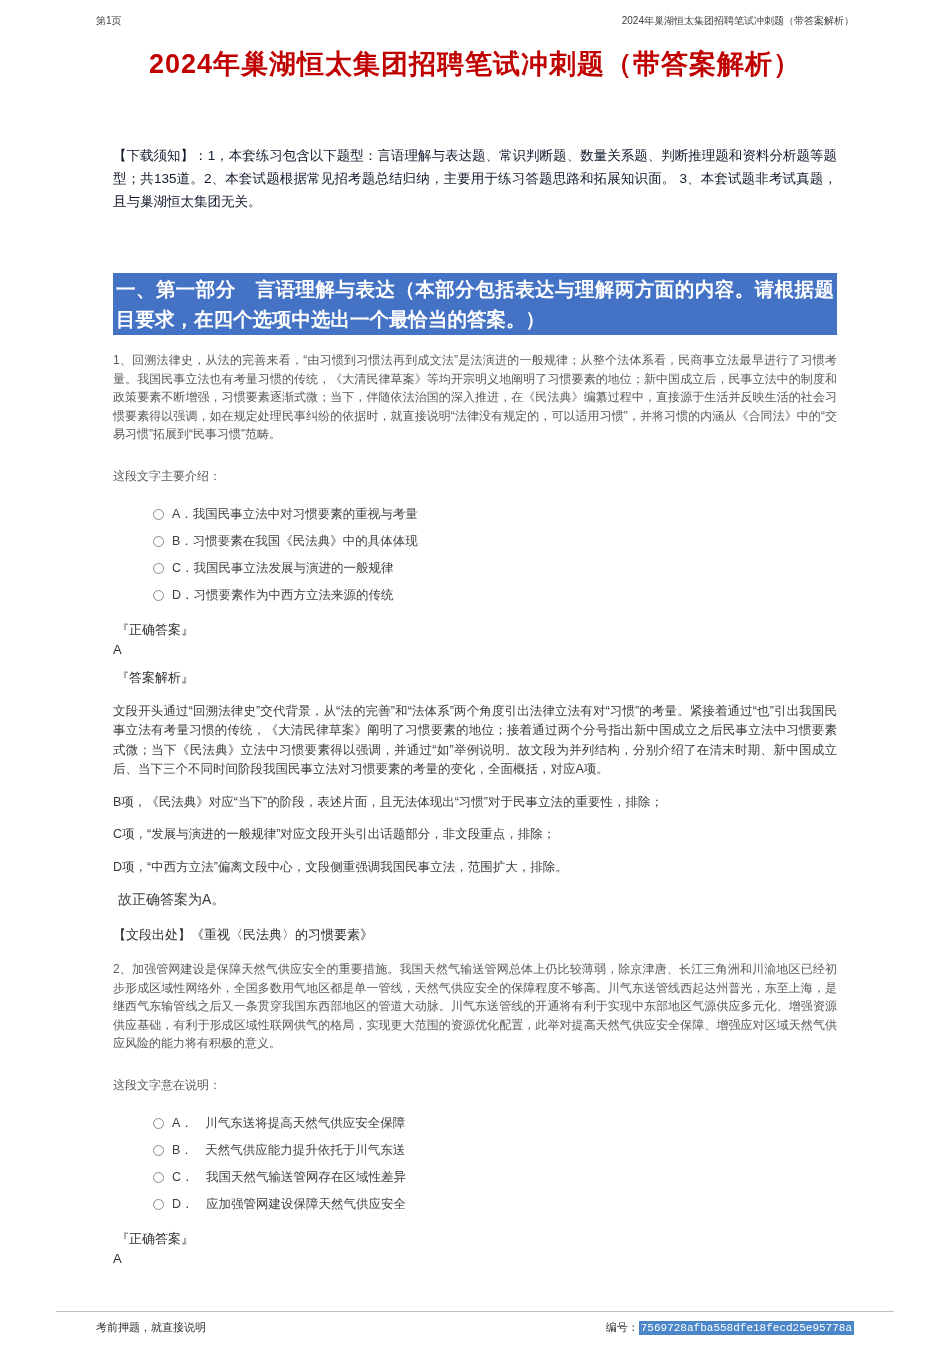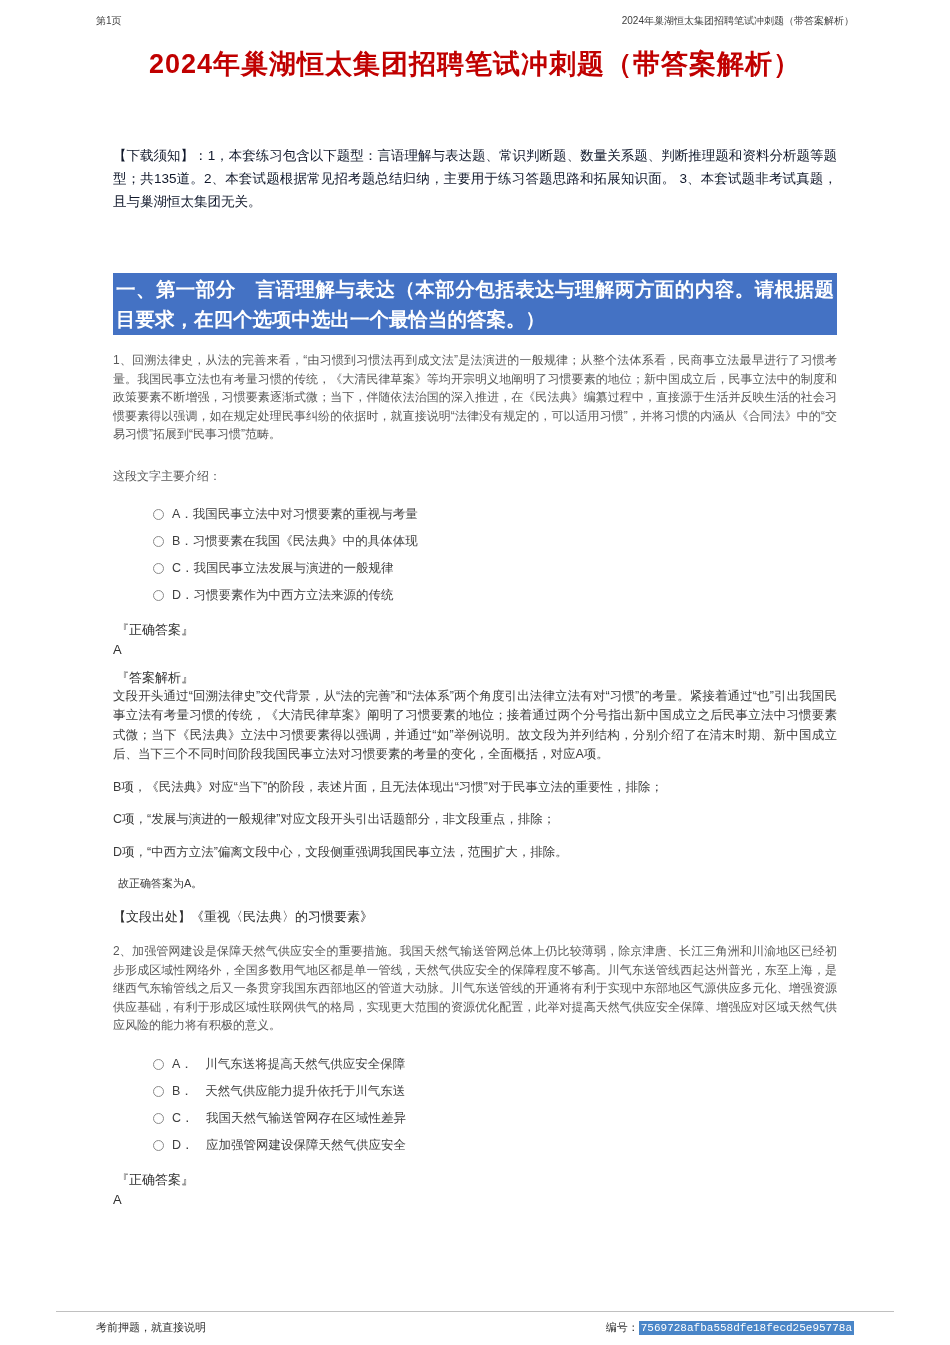--- a/index.html
+++ b/index.html
@@ -33,23 +33,23 @@
   }
   .prompt { margin:24px 57px 0 57px; font-size:12px; color:#595959; }
   .options { margin:16px 57px 0 97px; }
   .opt { display:flex; align-items:center; height:27px; font-size:12.5px; color:#3f3f3f; }
   .radio {
     width:11px; height:11px; border:1px solid #8a8a8a; border-radius:50%;
     background:#ffffff; margin-right:8px; flex:0 0 auto; display:inline-block;
   }
   .ans-label { margin:12px 57px 0 60px; font-size:13px; color:#2f2f2f; }
   .ans-val { margin:3px 57px 0 57px; font-size:13px; color:#2f2f2f; }
-  .analysis { margin:0 57px 0 57px; font-size:12.5px; line-height:19.5px; color:#3b3b3b; text-align:justify; }
+  .analysis { margin:15px 57px 0 57px; font-size:12.5px; line-height:19.5px; color:#3b3b3b; text-align:justify; }
   .analysis.single { margin-top:13px; }
-  .final { margin:14px 57px 0 62px; font-size:11px; color:#3b3b3b; }
+  .final { margin:14px 57px 0 62px; font-size:14px; color:#3b3b3b; }
   .source { margin:17px 57px 0 57px; font-size:13px; color:#2f2f2f; }
   .ftr {
     position:absolute; left:0; right:0; bottom:6px;
     display:flex; justify-content:space-between; align-items:center;
     padding:8px 40px 4px 40px; font-size:11px; color:#2f2f2f;
     border-top:1px solid #c0c0c0;
   }
   .code {
     background:#4a86c8; color:#ffffff; padding:1px 2px;
     font-family:Liberation Mono, monospace;
@@ -101,20 +101,21 @@
     <p class="analysis">文段开头通过“回溯法律史”交代背景，从“法的完善”和“法体系”两个角度引出法律立法有对“习惯”的考量。紧接着通过“也”引出我国民事立法有考量习惯的传统，《大清民律草案》阐明了习惯要素的地位；接着通过两个分号指出新中国成立之后民事立法中习惯要素式微；当下《民法典》立法中习惯要素得以强调，并通过“如”举例说明。故文段为并列结构，分别介绍了在清末时期、新中国成立后、当下三个不同时间阶段我国民事立法对习惯要素的考量的变化，全面概括，对应A项。</p>
     <p class="analysis single">B项，《民法典》对应“当下”的阶段，表述片面，且无法体现出“习惯”对于民事立法的重要性，排除；</p>
     <p class="analysis single">C项，“发展与演进的一般规律”对应文段开头引出话题部分，非文段重点，排除；</p>
     <p class="analysis single">D项，“中西方立法”偏离文段中心，文段侧重强调我国民事立法，范围扩大，排除。</p>
     <p class="final">故正确答案为A。</p>
     <p class="source">【文段出处】《重视〈民法典〉的习惯要素》</p>
   </section>
 
   <section>
     <p class="stem">2、加强管网建设是保障天然气供应安全的重要措施。我国天然气输送管网总体上仍比较薄弱，除京津唐、长江三角洲和川渝地区已经初步形成区域性网络外，全国多数用气地区都是单一管线，天然气供应安全的保障程度不够高。川气东送管线西起达州普光，东至上海，是继西气东输管线之后又一条贯穿我国东西部地区的管道大动脉。川气东送管线的开通将有利于实现中东部地区气源供应多元化、增强资源供应基础，有利于形成区域性联网供气的格局，实现更大范围的资源优化配置，此举对提高天然气供应安全保障、增强应对区域天然气供应风险的能力将有积极的意义。</p>
+    <p class="prompt">这段文字意在说明：</p>
 
     <div class="options">
       <div class="opt">
         <span class="radio"></span>
         <span>A．　川气东送将提高天然气供应安全保障</span>
       </div>
       <div class="opt">
         <span class="radio"></span>
         <span>B．　天然气供应能力提升依托于川气东送</span>
       </div>

